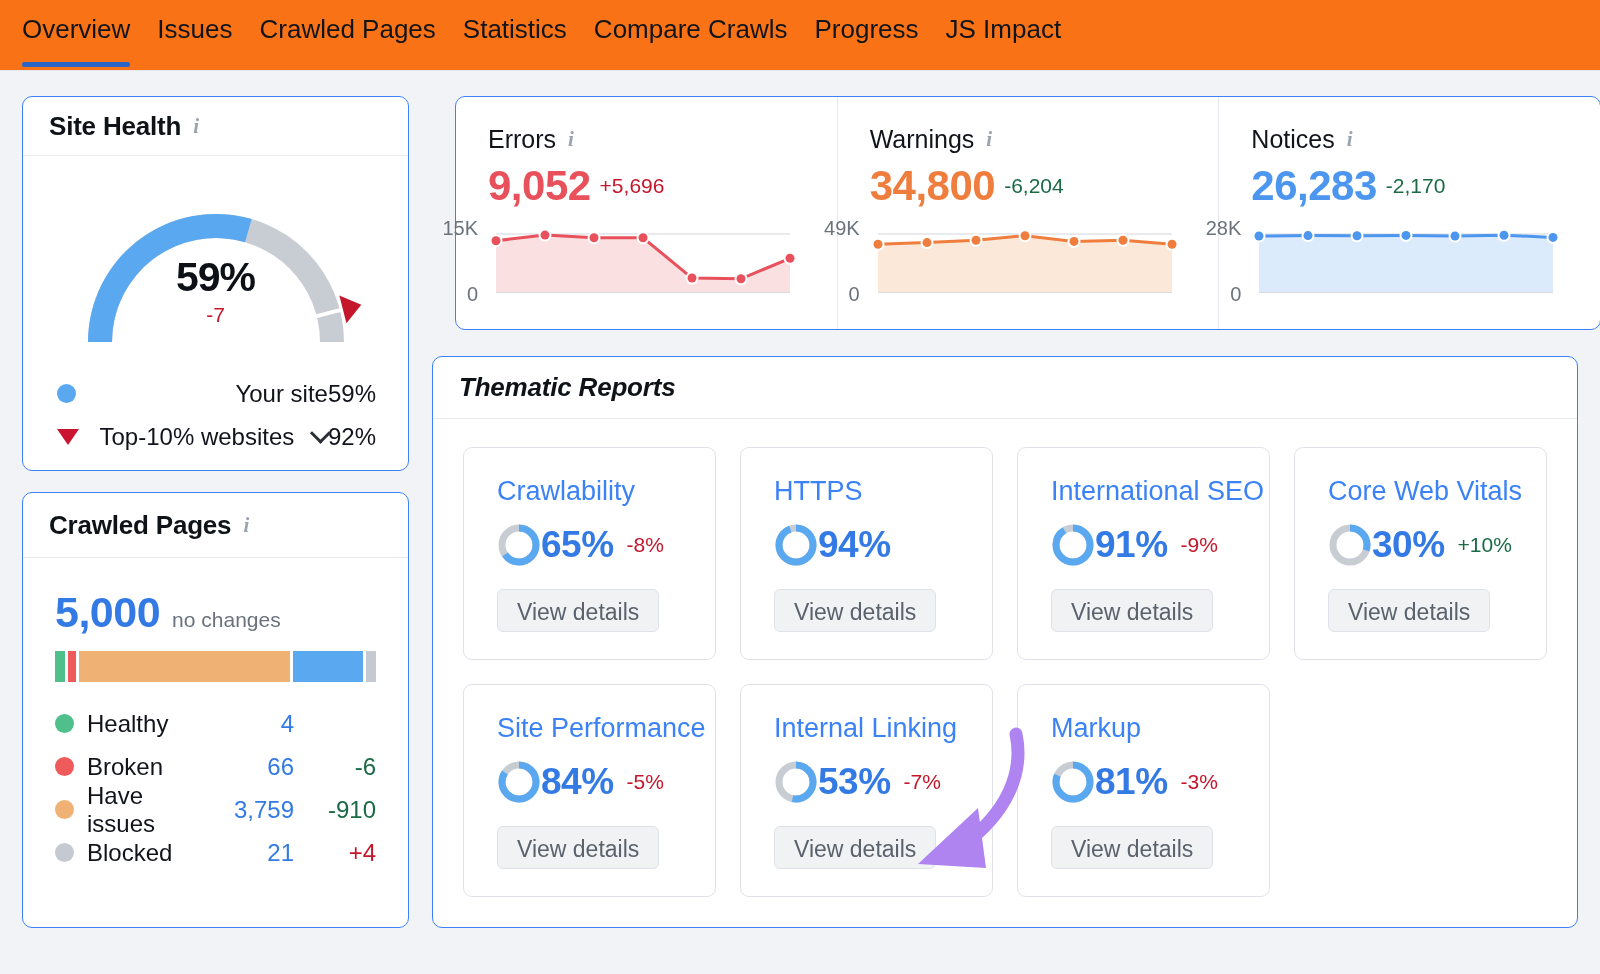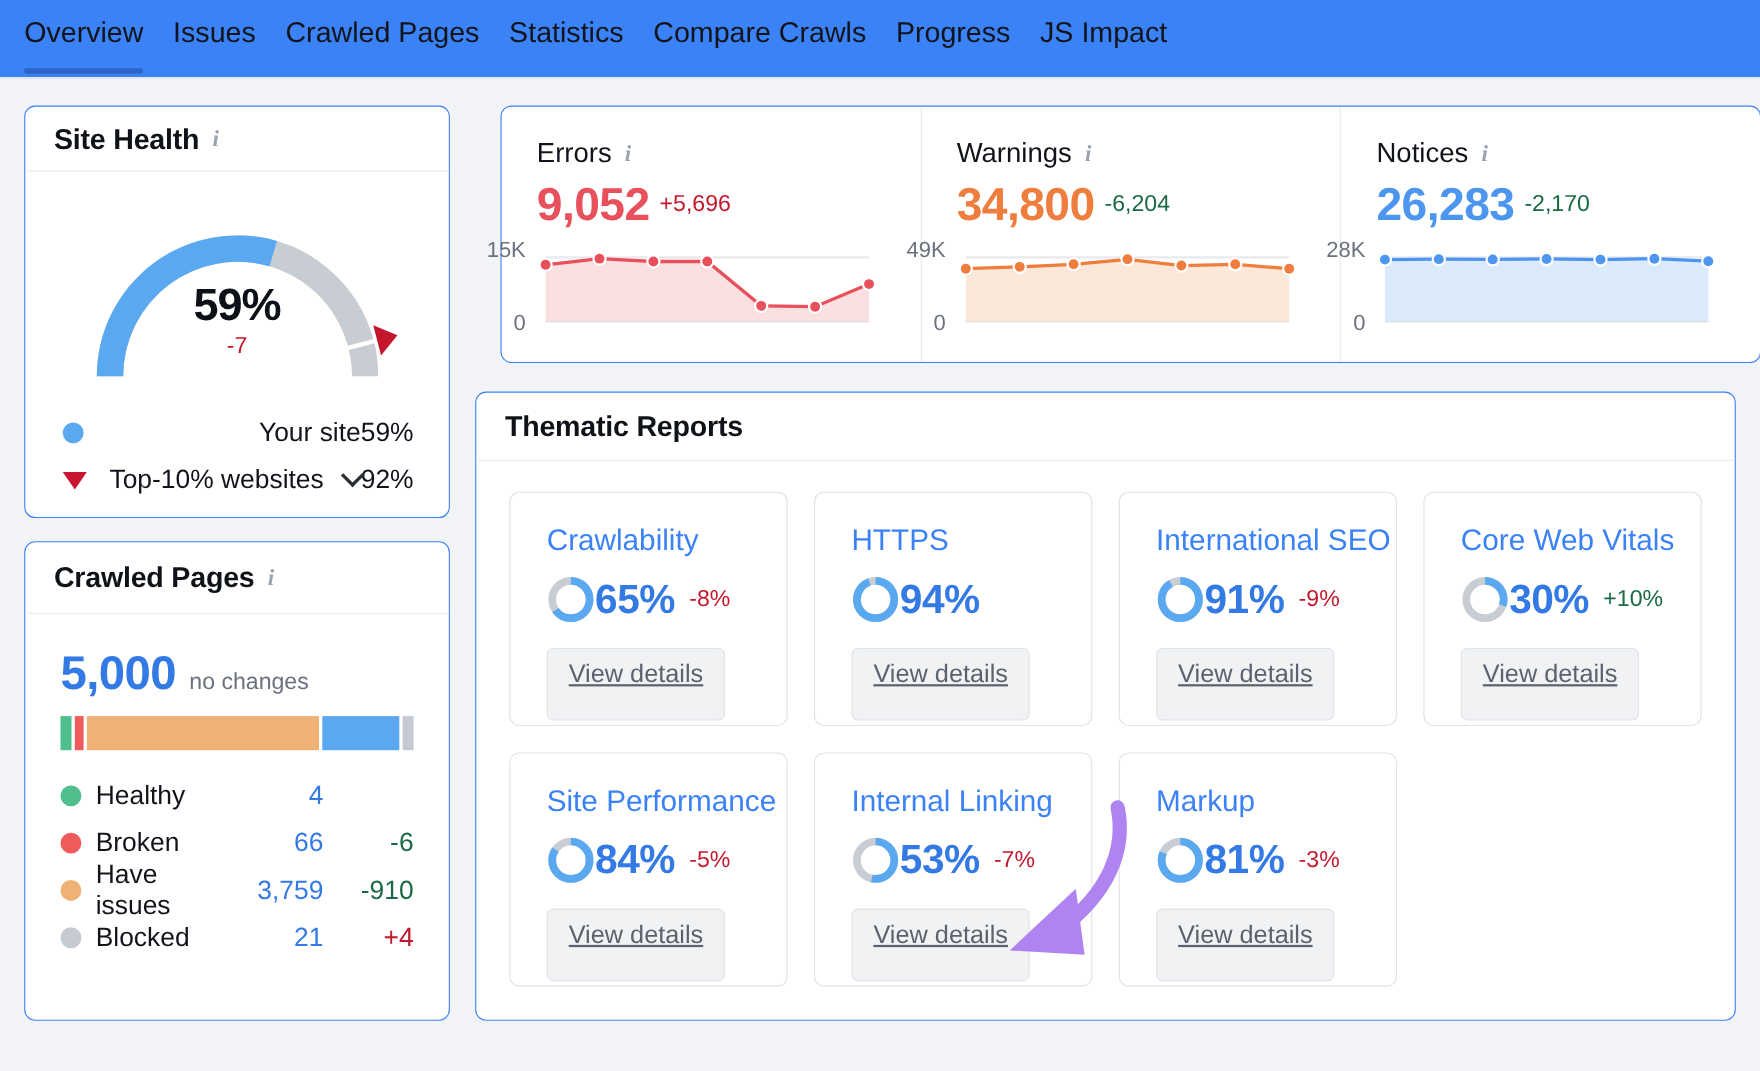--- a/index.html
+++ b/index.html
@@ -7,21 +7,21 @@
     width: 1600px; height: 974px;
     background: #f1f3f7;
     font-family: "Liberation Sans", sans-serif;
     -webkit-font-smoothing: antialiased;
   }
   * { box-sizing: border-box; }
 
   
   .tabbar {
     position: absolute; left: 0; top: 0; width: 1600px; height: 71px;
-    background: #3b82f6;
+    background: #f97316;
     border-bottom: 1px solid #e3e6ec;
     display: flex; align-items: flex-start;
   }
   .tab {
     position: relative;
     font-size: 26px; color: #11141a;
     padding: 14px 0 22px 0;
     margin-right: 27px;
     white-space: nowrap;
     cursor: pointer;
@@ -110,38 +110,38 @@
   .spark { position: relative; margin-top: 14px; width: 310px; height: 72px; }
   .spark .ylab {
     position: absolute; right: 100%; font-size: 20px; color: #6b727d;
     margin-right: 10px; line-height: 1;
   }
   .spark .ylab.top { top: -6px; }
   .spark .ylab.bot { bottom: -8px; }
 
   
   #thematic { left: 432px; top: 356px; width: 1146px; height: 572px; }
-  #thematic .card-head { height: 62px; }
+  #thematic .card-head { height: 62px; font-style: italic; }
   .tr-grid {
     display: grid; grid-template-columns: repeat(4, 1fr);
     gap: 24px; padding: 28px 30px 0 30px;
   }
   .tr-card {
     background: #fff; border: 1px solid #dfe2e8; border-radius: 9px;
     height: 213px; padding: 28px 0 0 33px;
   }
   .tr-name { font-size: 27px; color: #3b82f6; }
   .tr-score { display: flex; align-items: center; margin-top: 16px; }
   .tr-pct { font-size: 37px; font-weight: bold; color: #337ae4; letter-spacing: -0.5px; }
   .tr-delta { font-size: 21px; margin-left: 13px; }
   .tr-btn {
     margin-top: 22px; display: inline-block;
     background: #f1f2f4; border: 1px solid #dfe2e8; border-radius: 6px;
     font-size: 23px; color: #5a626d;
-    padding: 9px 19px 28px 19px; cursor: pointer; text-decoration: underline;
+    padding: 9px 19px 5px 19px; cursor: pointer;
   }
 
   
   #annotation-arrow {
     position: absolute; left: 890px; top: 700px;
     width: 150px; height: 185px; pointer-events: none;
   }
 </style>
 </head>
 <body>

